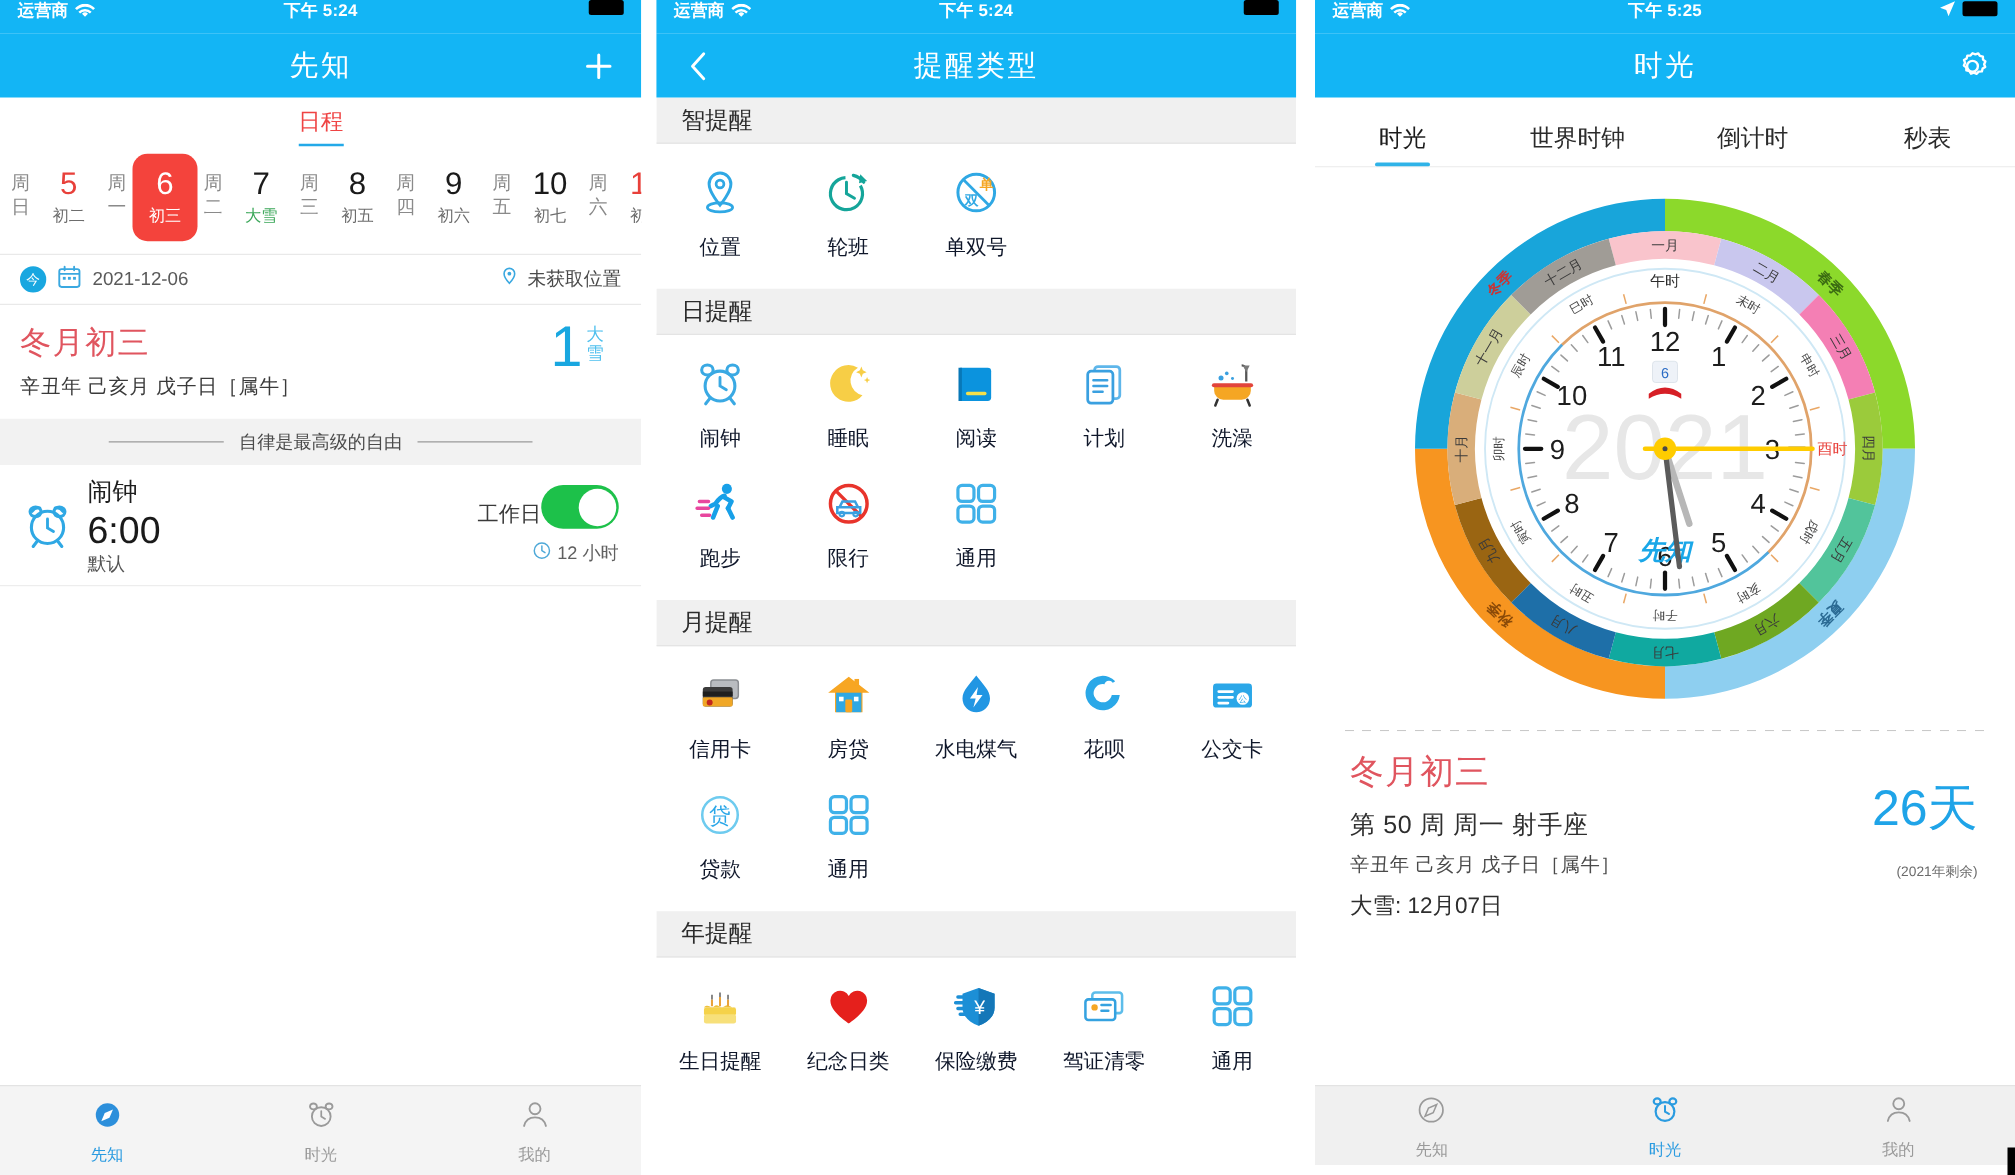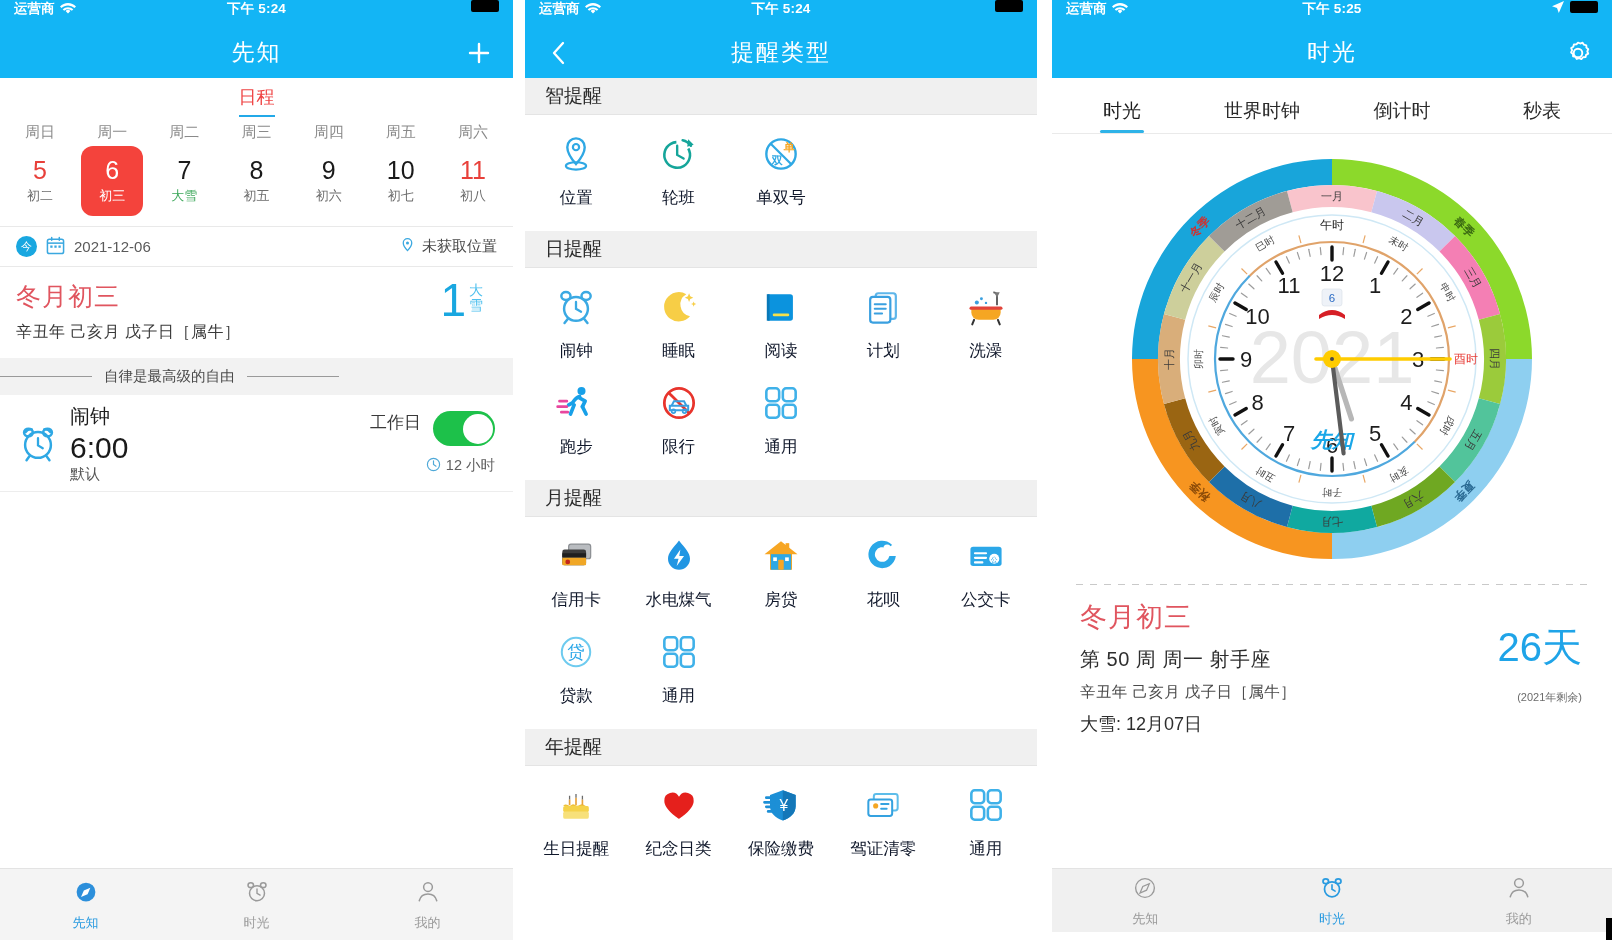--- a/index.html
+++ b/index.html
@@ -92,21 +92,21 @@
     color: #ef4444; font-size: 18px;
     padding-bottom: 6px;
     border-bottom: 2.5px solid #23A9E8;
   }
   .weekstrip {
     display: flex; background: #fff;
     padding: 0 4px 10px;
   }
   .daycol {
     flex: 1; text-align: center;
-    display: flex; flex-direction: column; align-items: center;
+    display: flex; flex-direction: row; align-items: center;
   }
   .dow { font-size: 15px; color: #8a8a8a; margin-bottom: 4px; }
   .daybox {
     width: 62px; height: 70px; border-radius: 12px;
     display: flex; flex-direction: column;
     align-items: center; justify-content: center;
   }
   .daybox.sel { background: #F4433C; }
   .dnum { font-size: 25px; color: #1a1a1a; line-height: 1.1; }
   .dnum.wk { color: #E8403A; }
@@ -133,41 +133,41 @@
   .lunar-sub { font-size: 16px; color: #3a3a3a; letter-spacing: .5px;}
   .lunar-right { display: flex; align-items: flex-start; gap: 3px; padding-right:14px; }
   .lunar-big { font-size: 46px; color: #19A7E0; line-height: .9; font-weight: 300;}
   .lunar-vert {
     font-size: 14px; color: #4FC0EE; line-height: 1.05;
     width: 14px; margin-top: 3px;
   }
 
   .quotebar {
     background: #F2F2F2; height: 37px;
-    display: flex; align-items: center; justify-content: flex-start;
+    display: flex; align-items: center; justify-content: center;
     gap: 12px;
   }
   .quotebar .ln { width: 92px; height: 1px; background: #9a9a9a; }
   .quotebar .qt { font-size: 14.5px; color: #4b4b4b; }
 
   .alarmrow {
     height: 97px; background: #fff;
     display: flex; align-items: center; padding: 0 18px 0 10px;
     border-bottom: 1px solid #ededed;
   }
   .alarm-ico { width: 56px; display: flex; justify-content: center; }
   .alarm-mid { margin-left: 4px; }
   .alarm-name { font-size: 20px; color: #1d1d1d; margin-bottom: 1px;}
   .alarm-time { font-size: 30px; color: #1a1a1a; line-height: 1.1; font-weight: 500;}
   .alarm-def { font-size: 15px; color: #555; margin-top: 1px;}
   .alarm-right {
     margin-left: auto; display: flex; flex-direction: column;
     align-items: flex-end; gap: 10px;
   }
-  .alarm-rowtop { display: flex; align-items: flex-start; gap: 12px; }
+  .alarm-rowtop { display: flex; align-items: flex-end; }
   .alarm-wd { font-size: 17px; color: #3a3a3a; }
   .switch {
     width: 62px; height: 35px; border-radius: 18px; background: #1DC14A;
     position: relative;
   }
   .switch .knob {
     position: absolute; top: 2.5px; right: 2.5px;
     width: 30px; height: 30px; border-radius: 50%; background: #fff;
   }
   .alarm-dur { display: flex; align-items: center; gap: 5px; font-size: 14.5px; color: #606060; }
@@ -614,38 +614,38 @@
                 <rect x="9" y="21" width="26" height="4" fill="#1f1f1f"></rect>
                 <rect x="9" y="26" width="26" height="8" rx="1" fill="#F0A726"></rect>
                 <circle cx="15" cy="30.5" r="2.6" fill="#C2261D"></circle>
               </svg>
             </div>
             <div class="nm">信用卡</div>
           </div>
           <div class="gitem">
             <div class="ic">
               <svg width="44" height="44" viewBox="0 0 48 48">
-                <path d="M24 7c6 8 12 13 12 20a12 12 0 0 1-24 0c0-7 6-12 12-20z" fill="#2196E3"></path>
-                <path d="M25.5 17l-7 10h5l-2 8 8-11h-5.2z" fill="#fff"></path>
-              </svg>
-            </div>
-            <div class="nm">水电煤气</div>
-          </div>
-          <div class="gitem">
-            <div class="ic">
-              <svg width="44" height="44" viewBox="0 0 48 48">
                 <path d="M24 8 6 22h6v17h24V22h6z" fill="#F7A623"></path>
                 <rect x="13" y="22" width="22" height="17" fill="#2FA8E4"></rect>
                 <rect x="21" y="28" width="6" height="11" rx="1" fill="#F7A623"></rect>
                 <rect x="15.5" y="25.5" width="4" height="4" fill="#fff"></rect>
                 <rect x="28.5" y="25.5" width="4" height="4" fill="#fff"></rect>
                 <rect x="29" y="10" width="4" height="6" fill="#F7A623"></rect>
               </svg>
             </div>
             <div class="nm">房贷</div>
+          </div>
+          <div class="gitem">
+            <div class="ic">
+              <svg width="44" height="44" viewBox="0 0 48 48">
+                <path d="M24 7c6 8 12 13 12 20a12 12 0 0 1-24 0c0-7 6-12 12-20z" fill="#2196E3"></path>
+                <path d="M25.5 17l-7 10h5l-2 8 8-11h-5.2z" fill="#fff"></path>
+              </svg>
+            </div>
+            <div class="nm">水电煤气</div>
           </div>
           <div class="gitem">
             <div class="ic">
               <svg width="44" height="44" viewBox="0 0 48 48">
                 <path d="M34 12a15 15 0 1 0 4 12h-7a8 8 0 1 1-3-8z" fill="#2AA8E8"></path>
                 <circle cx="28.5" cy="15.5" r="4" fill="#fff"></circle>
               </svg>
             </div>
             <div class="nm">花呗</div>
           </div>

